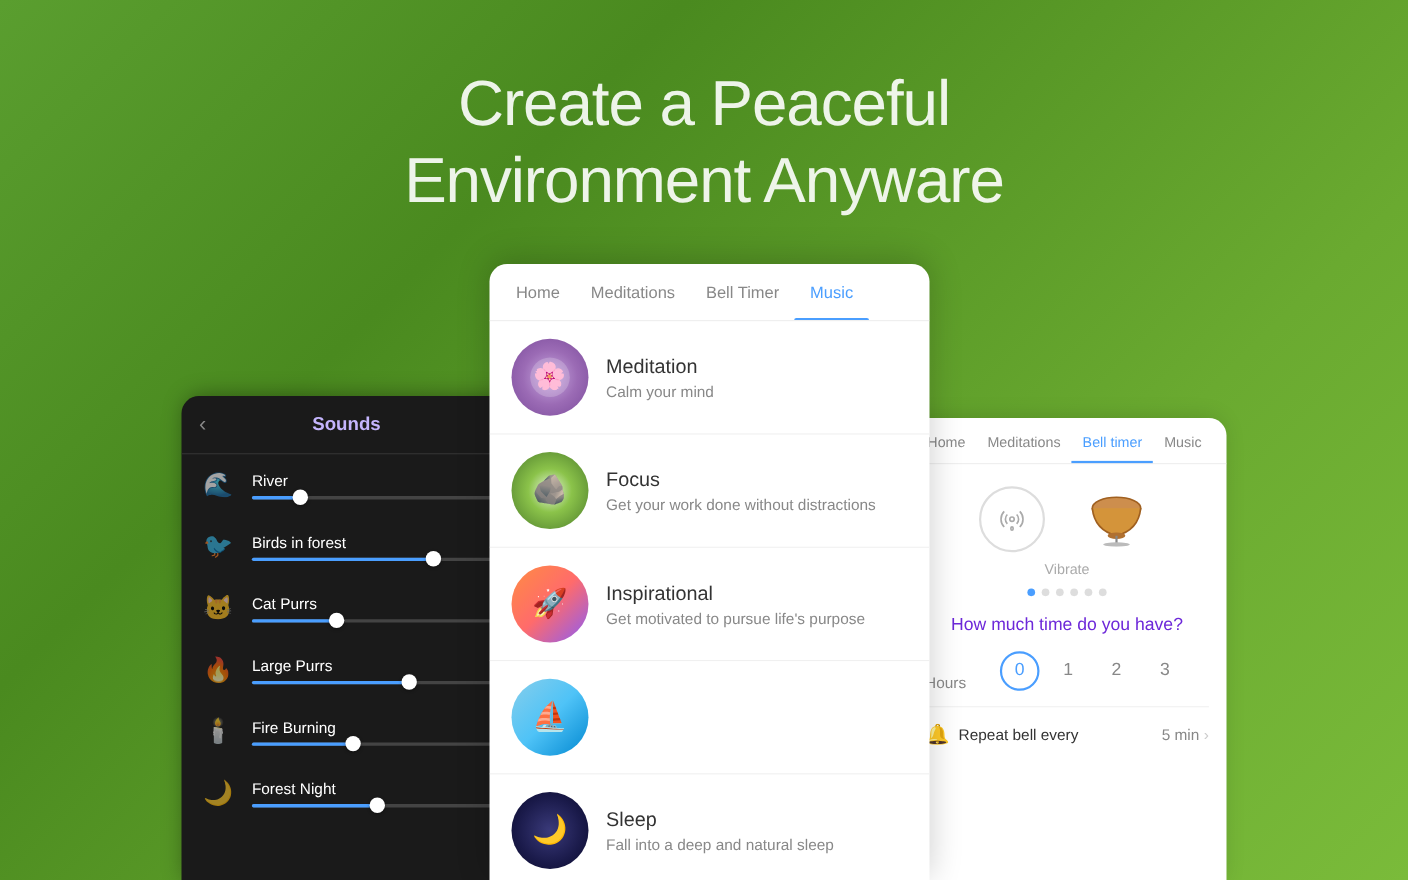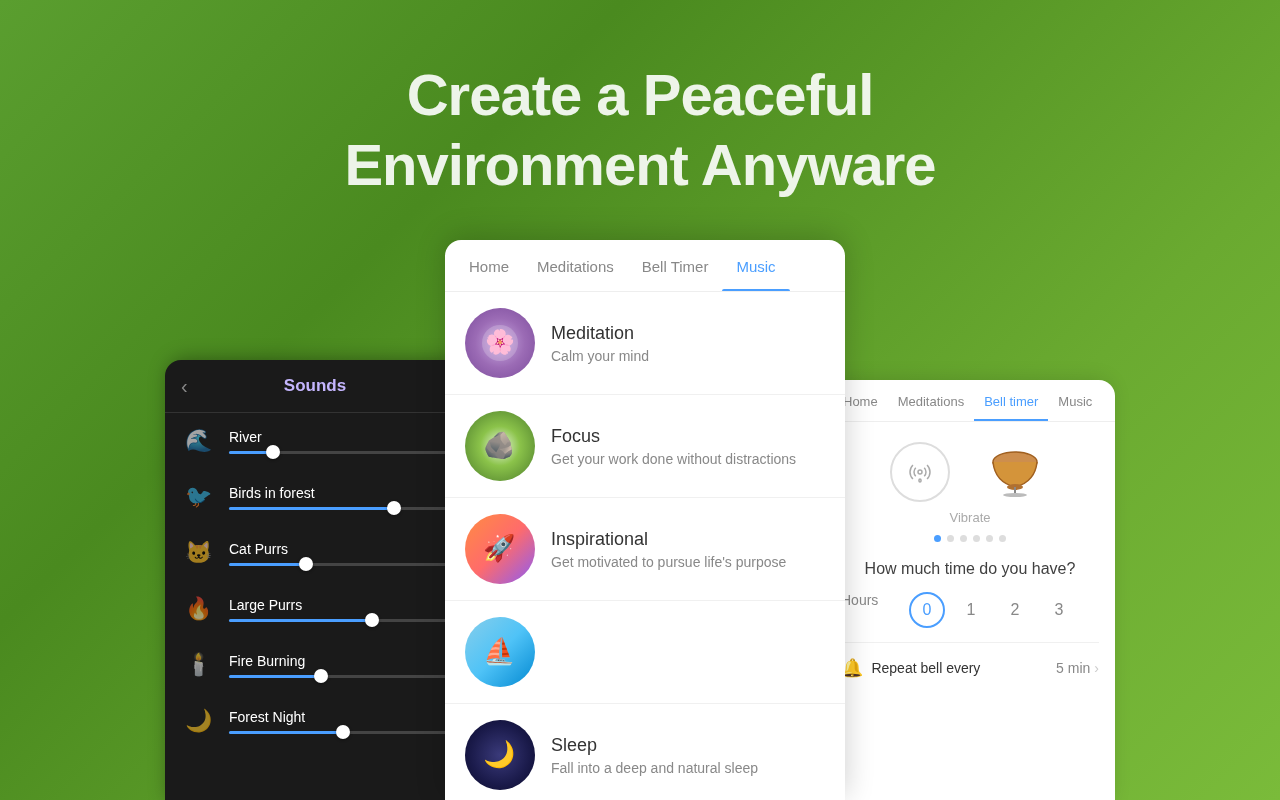--- a/index.html
+++ b/index.html
@@ -13,21 +13,21 @@
     }
 
     
     .hero-text {
       text-align: center;
       padding-top: 60px;
       color: rgba(255,255,255,0.9);
     }
     .hero-text h1 {
       font-size: 58px;
-      font-weight: 700;
+      font-weight: 400;
       line-height: 1.2;
       letter-spacing: -1px;
     }
 
     
     .screens-container {
       position: absolute;
       bottom: 0;
       left: 0;
       right: 0;
@@ -304,28 +304,28 @@
       border-radius: 50%;
       background: #ddd;
     }
     .dot.active {
       background: #4a9eff;
     }
 
     .time-question {
       font-size: 16px;
       font-weight: 500;
-      color: #404040;
+      color: #6d28d9;
       text-align: center;
       margin-bottom: 14px;
     }
 
     .time-row {
       display: flex;
-      align-items: flex-start;
+      align-items: flex-end;
       margin-bottom: 10px;
       gap: 8px;
     }
     .time-label {
       font-size: 14px;
       color: #888;
       width: 60px;
     }
     .time-numbers {
       display: flex;

